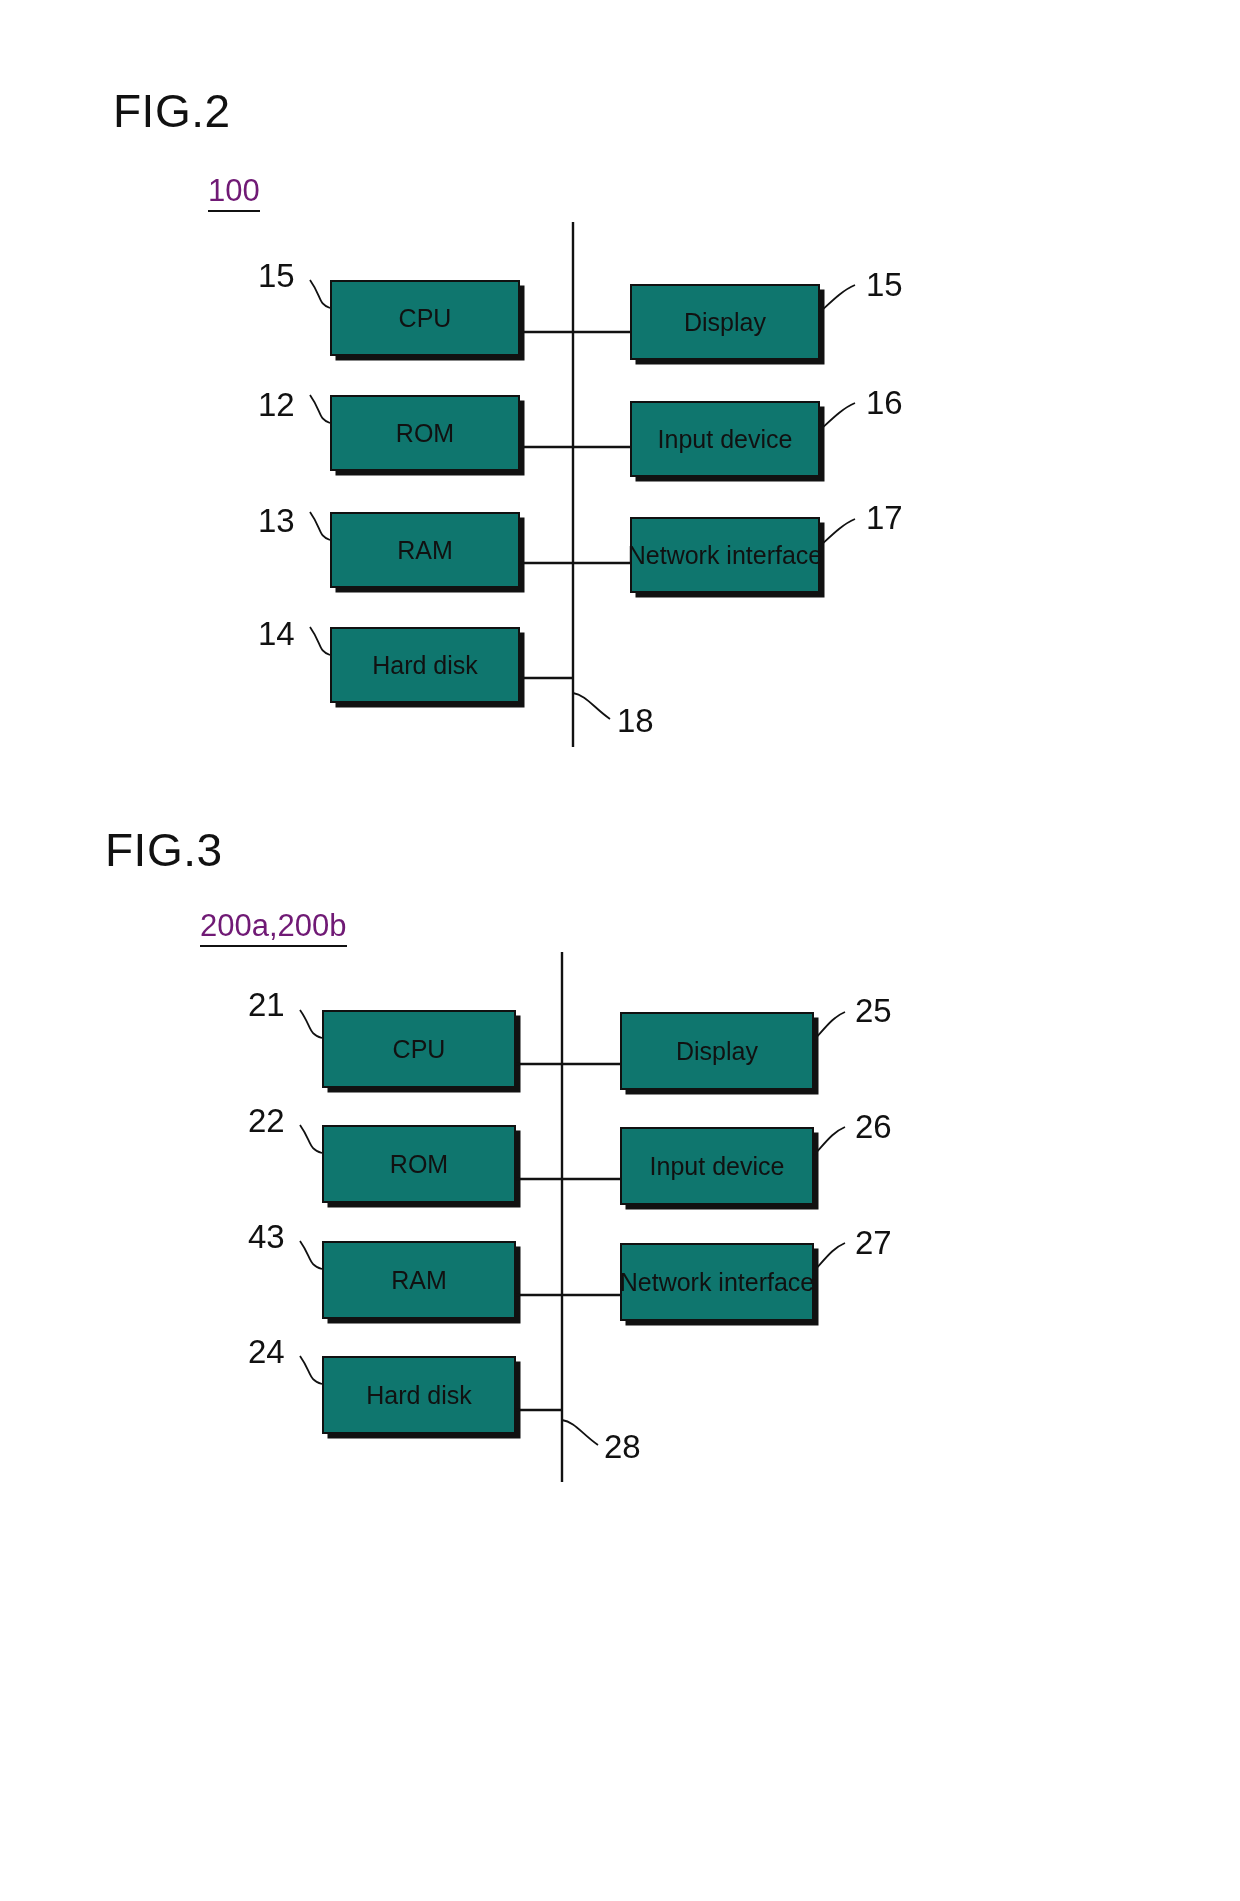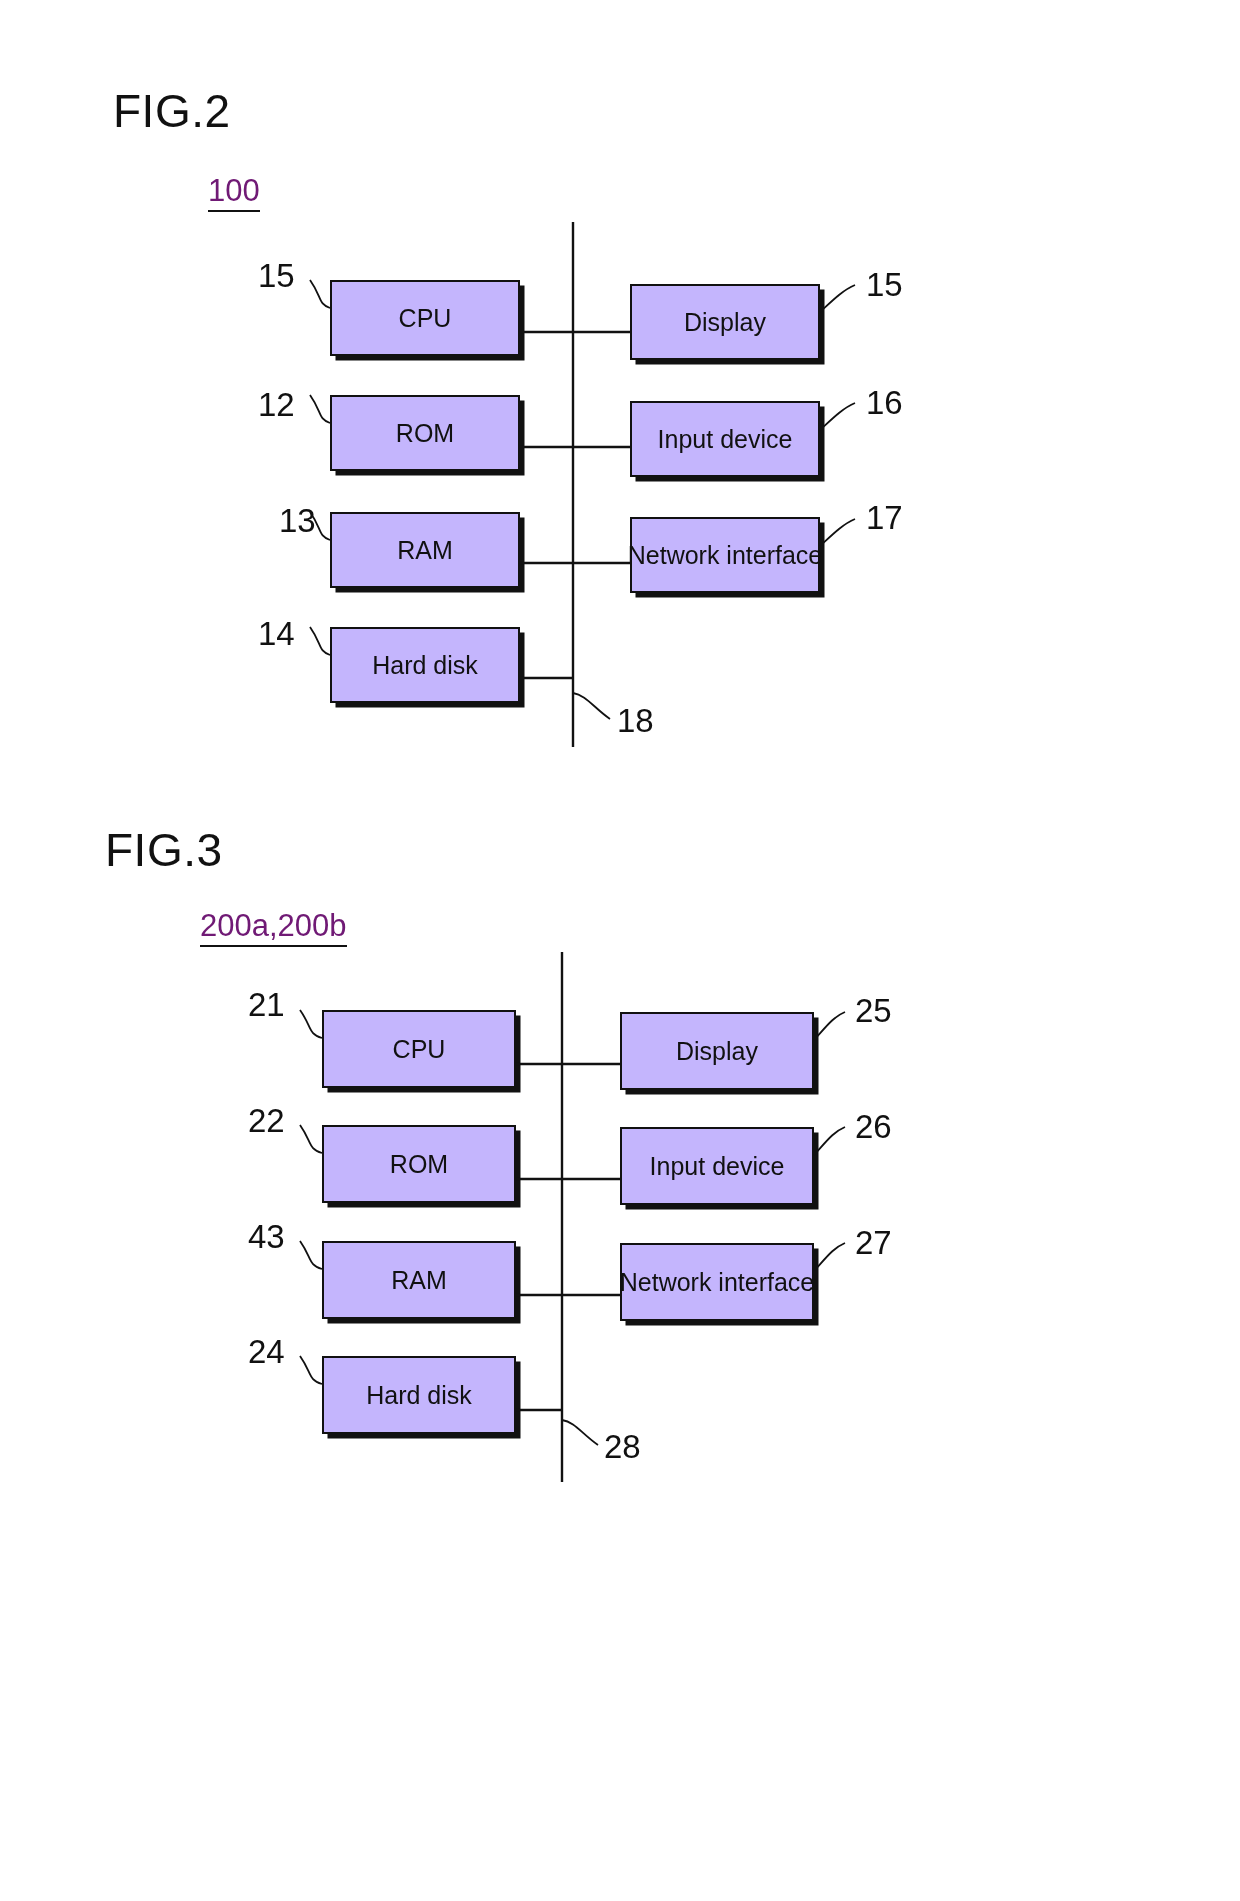--- a/index.html
+++ b/index.html
@@ -7,21 +7,21 @@
        font-family:"Liberation Sans","DejaVu Sans",sans-serif;color:#0d0d0d;
        -webkit-font-smoothing:antialiased;}
   .sheet{position:absolute;left:0;top:12px;width:1036px;height:1901px;overflow:hidden;}
 
   .fig-title{position:absolute;font-size:46px;letter-spacing:0.5px;color:#111;
              font-weight:400;white-space:nowrap;}
   .fig-ref{position:absolute;font-size:31px;color:#701a75;white-space:nowrap;
            border-bottom:2px solid #111;padding-bottom:2px;line-height:1.05;}
 
   
-  .blk{position:absolute;background:#c4b5fd;border:2.2px solid #111;
+  .blk{position:absolute;background:#0f766e;border:2.2px solid #111;
        box-shadow:5px 5px 0 -0.5px #111;
        display:flex;align-items:center;justify-content:center;
        font-size:25px;color:#111;box-sizing:border-box;white-space:nowrap;}
 
   .num{position:absolute;font-size:33px;color:#111;white-space:nowrap;line-height:1;}
 
   .svg-layer{position:absolute;left:0;top:0;width:1240px;height:1901px;
              pointer-events:none;}
 </style>
 </head>
@@ -51,21 +51,21 @@
   </div>
   <div class="blk" style="left:630px;top:389px;width:190px;height:76px;">
     <span>Input device</span>
   </div>
   <div class="blk" style="left:630px;top:505px;width:190px;height:76px;">
     <span>Network interface</span>
   </div>
 
   <div class="num" style="left:258px;top:247px;">15</div>
   <div class="num" style="left:258px;top:376px;">12</div>
-  <div class="num" style="left:258px;top:492px;margin-left:21px;">13</div>
+  <div class="num" style="left:258px;top:492px;">13</div>
   <div class="num" style="left:258px;top:605px;">14</div>
 
   <div class="num" style="left:866px;top:256px;">15</div>
   <div class="num" style="left:866px;top:374px;">16</div>
   <div class="num" style="left:866px;top:489px;">17</div>
 
   <div class="num" style="left:617px;top:692px;">18</div>
 
   <div class="fig-title" style="left:105px;top:811px;">FIG.3</div>
 

